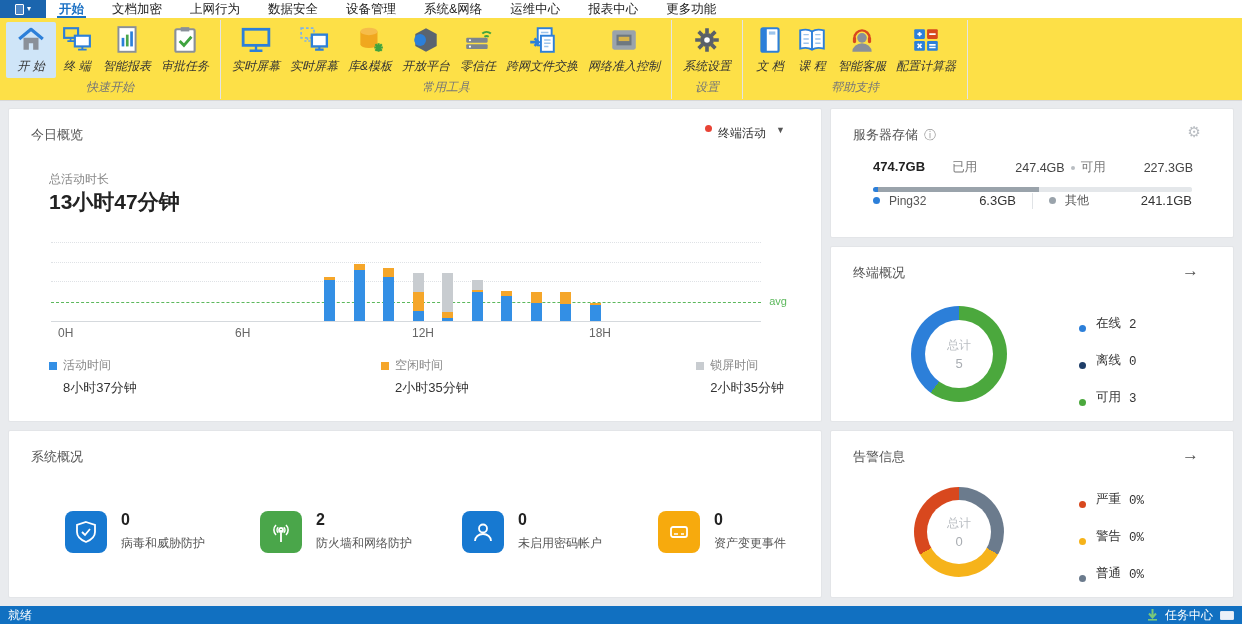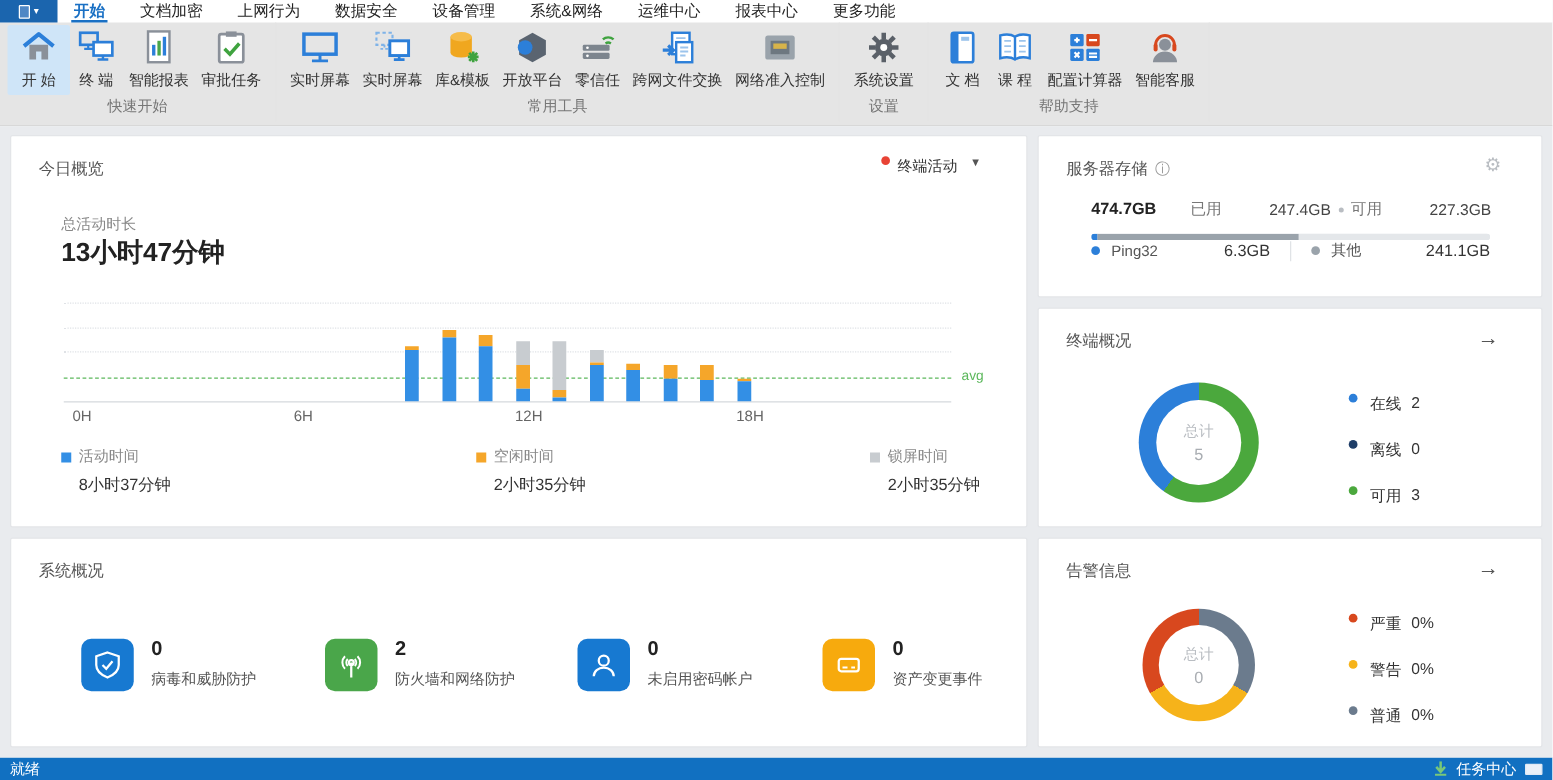--- a/index.html
+++ b/index.html
@@ -10,21 +10,21 @@
   .menubar { height:18px; display:flex; align-items:stretch; background:#fff; }
   .appbtn { width:46px; background:#1b65ae; display:flex; align-items:center; justify-content:center; gap:3px; cursor:pointer; }
   .appbtn .win { width:9px; height:11px; border:1.5px solid #fff; border-radius:1px; background:#4f87c5; }
   .appbtn .caret { color:#fff; font-size:8px; line-height:1; }
   .menu-items { display:flex; align-items:stretch; margin-left:11px; gap:24px; }
   .menu-item { display:flex; align-items:center; padding:0 2px; cursor:pointer; color:#222; font-size:12.5px; position:relative; }
   .menu-item.active { color:#1a70c4; font-weight:bold; }
   .menu-item.active::after { content:""; position:absolute; left:0; right:0; bottom:0; height:2px; background:#1a70c4; }
 
   
-  .ribbon { height:83px; background:#e5e5e5; border-bottom:1px solid #d8d8d8; display:flex; align-items:flex-start; }
+  .ribbon { height:83px; background:#fde047; border-bottom:1px solid #d8d8d8; display:flex; align-items:center;font-style:italic; }
   .rgroup { display:flex; flex-direction:column; border-right:1px solid #e4e4e4; padding:0 2px; }
   .rgroup-items { display:flex; align-items:flex-start; padding:2px 4px 0; flex:1; }
   .rgroup-label { text-align:center; color:#777; font-size:12px; padding:1px 0 3px; }
   .ritem { display:flex; flex-direction:column; align-items:center; padding:2px 5px 3px; cursor:pointer; border-radius:2px; }
   .ritem.home-active { background:#cfe5f8; padding:2px 9px 3px; }
   .ricon { width:32px; height:32px; display:flex; align-items:center; justify-content:center; }
   .rlabel { margin-top:2px; font-size:12px; color:#333; white-space:nowrap; }
 
   
   .main { height:505px; background:#e9ebee; position:relative; }
@@ -70,21 +70,21 @@
   .st-div { width:1px; height:16px; background:#e0e3e6; margin:0 16px; }
   .dot8 { width:7px; height:7px; border-radius:50%; flex:none; }
 
   
   .arrow-ico { position:absolute; right:34px; top:14px; font-size:17px; color:#555; cursor:pointer; }
   .donut { position:absolute; border-radius:50%; }
   .hole { position:absolute; background:#fff; border-radius:50%; display:flex; flex-direction:column; align-items:center; justify-content:center; color:#b9bdc2; }
   .hole .cl { font-size:12px; }
   .hole .cv { font-size:13px; color:#a9adb2; margin-top:2px; }
   .d-legend { position:absolute; display:flex; flex-direction:column; gap:20px; }
-  .d-leg-row { display:flex; align-items:flex-start; gap:10px; color:#333; font-size:12.5px; }
+  .d-leg-row { display:flex; align-items:flex-end; gap:10px; color:#333; font-size:12.5px;font-family:Liberation Mono, monospace; }
 
   
   .stat { position:absolute; display:flex; gap:14px; }
   .stat-icon { width:42px; height:42px; border-radius:8px; display:flex; align-items:center; justify-content:center; flex:none; }
   .stat-num { font-size:16px; font-weight:bold; color:#222; line-height:1.1; }
   .stat-label { margin-top:6px; color:#555; }
 
   
   .statusbar { height:18px; background:#1170c1; color:#fff; display:flex; align-items:center; padding:0 8px; }
   .sb-right { margin-left:auto; display:flex; align-items:center; gap:7px; cursor:pointer; }
@@ -273,42 +273,42 @@
               <path d="M14 6 C11 4 7 4 3 5 V22 c4 -1 8 -1 11 1 c3 -2 7 -2 11 -1 V5 c-4 -1 -8 -1 -11 1 Z" fill="#fff" stroke="#2c7fd9" stroke-width="1.8"></path>
               <path d="M14 6 V23" stroke="#2c7fd9" stroke-width="1.8"></path>
               <path d="M6 9 h5 M6 13 h5 M6 17 h5 M17 9 h5 M17 13 h5 M17 17 h5" stroke="#9cc4ec" stroke-width="1.3"></path>
             </svg>
           </span>
           <span class="rlabel">课 程</span>
         </div>
         <div class="ritem">
           <span class="ricon">
             <svg width="30" height="30" viewBox="0 0 28 28">
+              <path d="M7 12 a7 7 0 0 1 14 0" stroke="#d8481e" stroke-width="2.2" fill="none"></path>
+              <rect x="5.5" y="11" width="3" height="6" rx="1.5" fill="#d8481e"></rect>
+              <rect x="19.5" y="11" width="3" height="6" rx="1.5" fill="#d8481e"></rect>
+              <circle cx="14" cy="12" r="4.5" fill="#8a9099"></circle>
+              <path d="M5 25 a9 8 0 0 1 18 0 Z" fill="#8a9099"></path>
+            </svg>
+          </span>
+          <span class="rlabel">智能客服</span>
+        </div>
+        <div class="ritem">
+          <span class="ricon">
+            <svg width="30" height="30" viewBox="0 0 28 28">
               <g>
                 <rect x="3" y="4" width="10" height="9" rx="1" fill="#2c7fd9"></rect>
                 <rect x="15" y="4" width="10" height="9" rx="1" fill="#d8481e"></rect>
                 <rect x="3" y="15" width="10" height="9" rx="1" fill="#2c7fd9"></rect>
                 <rect x="15" y="15" width="10" height="9" rx="1" fill="#2c7fd9"></rect>
                 <path d="M8 6.5 v4 M6 8.5 h4 M17 8.5 h6 M6.2 17.5 l3.6 4 M9.8 17.5 l-3.6 4 M17 18.5 h6 M17 21 h6" stroke="#fff" stroke-width="1.6"></path>
               </g>
             </svg>
           </span>
           <span class="rlabel">配置计算器</span>
-        </div>
-        <div class="ritem">
-          <span class="ricon">
-            <svg width="30" height="30" viewBox="0 0 28 28">
-              <path d="M7 12 a7 7 0 0 1 14 0" stroke="#d8481e" stroke-width="2.2" fill="none"></path>
-              <rect x="5.5" y="11" width="3" height="6" rx="1.5" fill="#d8481e"></rect>
-              <rect x="19.5" y="11" width="3" height="6" rx="1.5" fill="#d8481e"></rect>
-              <circle cx="14" cy="12" r="4.5" fill="#8a9099"></circle>
-              <path d="M5 25 a9 8 0 0 1 18 0 Z" fill="#8a9099"></path>
-            </svg>
-          </span>
-          <span class="rlabel">智能客服</span>
         </div>
       </div>
       <div class="rgroup-label">帮助支持</div>
     </div>
   </div>
 
 <div class="main">
 
   <div class="card" id="card-overview">
     <div class="card-title">今日概览</div>

